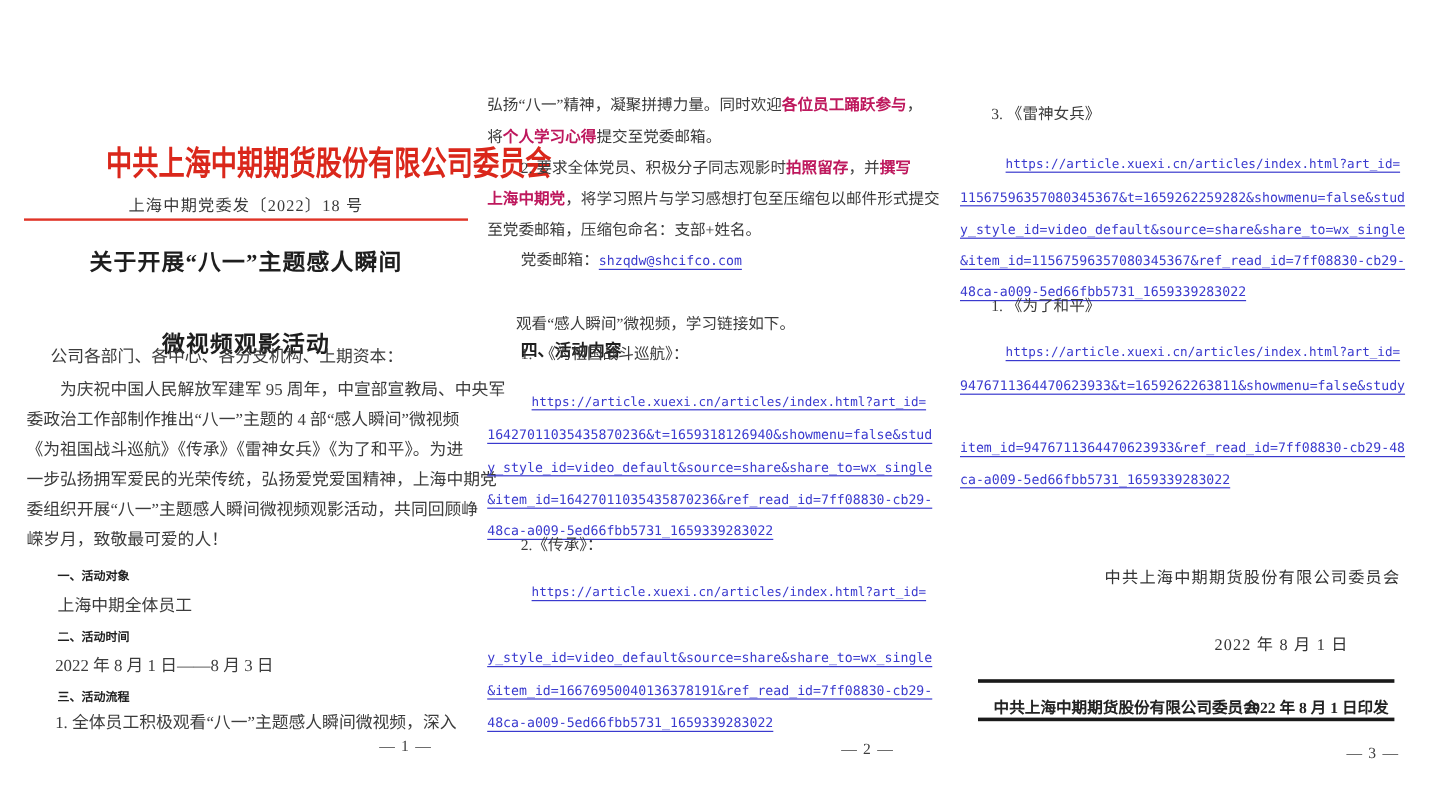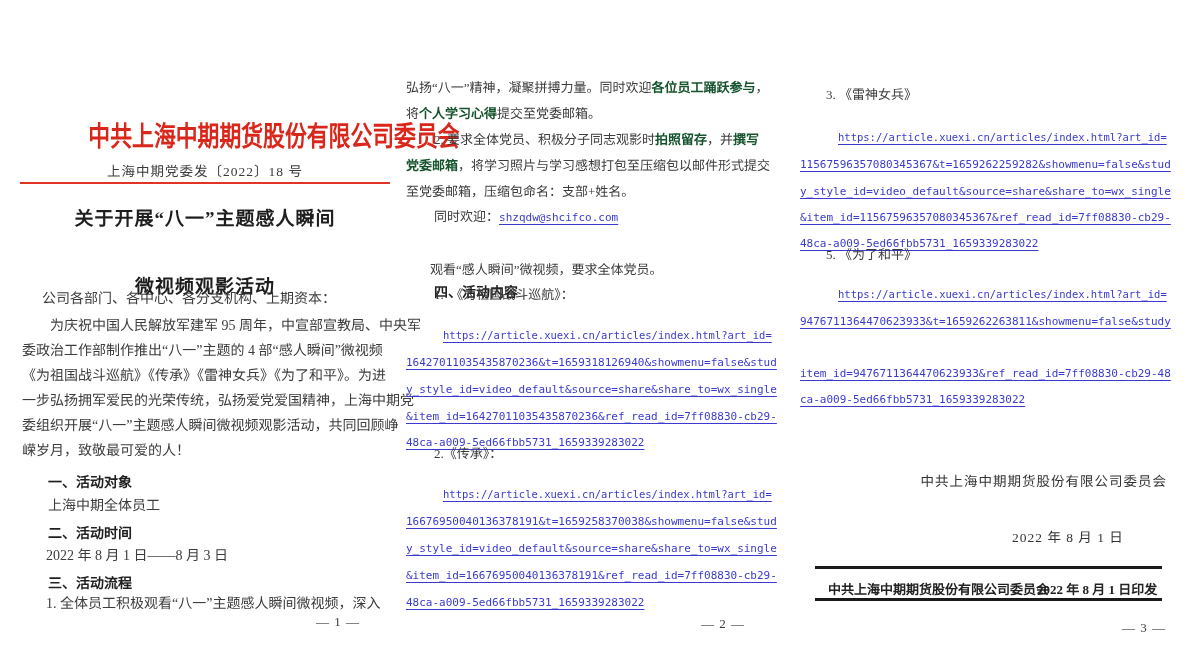--- a/index.html
+++ b/index.html
@@ -1,23 +1,23 @@
 <!DOCTYPE html>
 <html lang="zh-CN"><head>
 <meta charset="utf-8">
 <style>
   html,body{margin:0;padding:0;background:#ffffff;}
   .canvas{position:relative;width:1193px;height:670px;background:#ffffff;overflow:hidden;
           font-family:"Liberation Serif","DejaVu Serif",serif;}
   .abs{position:absolute;white-space:pre;}
   .body1{font-size:14px;line-height:16px;color:#3c3c3c;}
   .body2{font-size:13px;line-height:15px;color:#3c3c3c;}
-  .hd1{font-family:"Liberation Sans","DejaVu Sans",sans-serif;font-weight:700;font-size:14px;color:#1f1f1f;}
+  .hd1{font-family:"Liberation Sans","DejaVu Sans",sans-serif;font-weight:700;font-size:10px;color:#1f1f1f;}
   .hd2{font-family:"Liberation Sans","DejaVu Sans",sans-serif;font-weight:700;font-size:14px;color:#1f1f1f;margin-top:44px;}
-  .b{font-family:"Liberation Sans","DejaVu Sans",sans-serif;font-weight:700;color:#14532d;}
+  .b{font-family:"Liberation Sans","DejaVu Sans",sans-serif;font-weight:700;color:#be185d;}
   .lk{font-family:"DejaVu Sans Mono","Liberation Mono",monospace;font-size:11px;color:#3a3ace;
       text-decoration:underline;text-underline-offset:3px;cursor:pointer;margin-top:15px;}
   .lkfirst{font-size:10.5px;}
   .center{text-align:center;}
   .orgtitle-inner{display:inline-block;font-weight:700;font-size:28px;color:#da271b;
                   transform:scaleX(.78);transform-origin:50% 50%;white-space:pre;}
   .docnum{font-size:13.5px;color:#3a3a3a;letter-spacing:1px;}
   .redline{position:absolute;height:2px;background:#e03427;}
   .doctitle{font-weight:700;font-size:19px;color:#1e1e1e;letter-spacing:1px;}
   .pageno{font-size:13px;color:#3c3c3c;letter-spacing:1px;}
@@ -58,53 +58,52 @@
   <div class="abs body1" style="left:46px;top:596px;">1. 全体员工积极观看“八一”主题感人瞬间微视频，深入</div>
 
   <div class="abs pageno" style="left:316px;top:614px;">— 1 —</div>
 
   <div class="abs body2" style="left:406px;top:80px;"><span>弘扬“八一”精神，凝聚拼搏力量。同时欢迎</span><span class="b">各位员工踊跃参与</span><span>，</span></div>
 
   <div class="abs body2" style="left:406px;top:106px;"><span>将</span><span class="b">个人学习心得</span><span>提交至党委邮箱。</span></div>
 
   <div class="abs body2" style="left:434px;top:132px;"><span>2. 要求全体党员、积极分子同志观影时</span><span class="b">拍照留存</span><span>，并</span><span class="b">撰写</span></div>
 
-  <div class="abs body2" style="left:406px;top:158px;"><span class="b">党委邮箱</span><span>，将学习照片与学习感想打包至压缩包以邮件形式提交</span></div>
+  <div class="abs body2" style="left:406px;top:158px;"><span class="b">上海中期党</span><span>，将学习照片与学习感想打包至压缩包以邮件形式提交</span></div>
 
   <div class="abs body2" style="left:406px;top:184px;">至党委邮箱，压缩包命名：支部+姓名。</div>
 
-  <div class="abs body2" style="left:434px;top:209px;"><span>同时欢迎：</span><span class="lk">shzqdw@shcifco.com</span></div>
+  <div class="abs body2" style="left:434px;top:209px;"><span>党委邮箱：</span><span class="lk">shzqdw@shcifco.com</span></div>
 
   <div class="abs hd2" style="left:434px;top:237px;">四、活动内容</div>
-  <div class="abs body2" style="left:430px;top:262px;">观看“感人瞬间”微视频，要求全体党员。</div>
+  <div class="abs body2" style="left:430px;top:262px;">观看“感人瞬间”微视频，学习链接如下。</div>
 
   <div class="abs body2" style="left:434px;top:287px;">1.  《为祖国战斗巡航》：</div>
   <div class="abs lk lkfirst" style="left:443px;top:314px;">https://article.xuexi.cn/articles/index.html?art_id=</div>
   <div class="abs lk" style="left:406px;top:341px;">16427011035435870236&amp;t=1659318126940&amp;showmenu=false&amp;stud</div>
   <div class="abs lk" style="left:406px;top:368px;">y_style_id=video_default&amp;source=share&amp;share_to=wx_single</div>
   <div class="abs lk" style="left:406px;top:395px;">&amp;item_id=16427011035435870236&amp;ref_read_id=7ff08830-cb29-</div>
   <div class="abs lk" style="left:406px;top:421px;">48ca-a009-5ed66fbb5731_1659339283022</div>
 
   <div class="abs body2" style="left:434px;top:446px;">2.《传承》：</div>
   <div class="abs lk lkfirst" style="left:443px;top:473px;">https://article.xuexi.cn/articles/index.html?art_id=</div>
-  <div class="abs lk" style="left:406px;top:500px;">16676950040136378191&amp;t=1659258370038&amp;showmenu=false&amp;stud</div>
   <div class="abs lk" style="left:406px;top:527px;">y_style_id=video_default&amp;source=share&amp;share_to=wx_single</div>
   <div class="abs lk" style="left:406px;top:554px;">&amp;item_id=16676950040136378191&amp;ref_read_id=7ff08830-cb29-</div>
   <div class="abs lk" style="left:406px;top:581px;">48ca-a009-5ed66fbb5731_1659339283022</div>
 
   <div class="abs pageno" style="left:701px;top:616px;">— 2 —</div>
 
   <div class="abs body2" style="left:826px;top:87px;">3. 《雷神女兵》</div>
   <div class="abs lk lkfirst" style="left:838px;top:116px;">https://article.xuexi.cn/articles/index.html?art_id=</div>
   <div class="abs lk" style="left:800px;top:143px;">11567596357080345367&amp;t=1659262259282&amp;showmenu=false&amp;stud</div>
   <div class="abs lk" style="left:800px;top:170px;">y_style_id=video_default&amp;source=share&amp;share_to=wx_single</div>
   <div class="abs lk" style="left:800px;top:196px;">&amp;item_id=11567596357080345367&amp;ref_read_id=7ff08830-cb29-</div>
   <div class="abs lk" style="left:800px;top:222px;">48ca-a009-5ed66fbb5731_1659339283022</div>
 
-  <div class="abs body2" style="left:826px;top:247px;">5. 《为了和平》</div>
+  <div class="abs body2" style="left:826px;top:247px;">1. 《为了和平》</div>
   <div class="abs lk lkfirst" style="left:838px;top:273px;">https://article.xuexi.cn/articles/index.html?art_id=</div>
   <div class="abs lk" style="left:800px;top:300px;">9476711364470623933&amp;t=1659262263811&amp;showmenu=false&amp;study</div>
   <div class="abs lk" style="left:800px;top:352px;">item_id=9476711364470623933&amp;ref_read_id=7ff08830-cb29-48</div>
   <div class="abs lk" style="left:800px;top:378px;">ca-a009-5ed66fbb5731_1659339283022</div>
 
   <div class="abs signline" style="left:800px;top:470px;width:367px;text-align:right;">中共上海中期期货股份有限公司委员会</div>
   <div class="abs signline" style="left:1012px;top:526px;">2022 年 8 月 1 日</div>
 
   <div class="footline" style="left:815px;top:566px;width:347px;"></div>
   <div class="abs foottext" style="left:828px;top:579px;">中共上海中期期货股份有限公司委员会</div>

